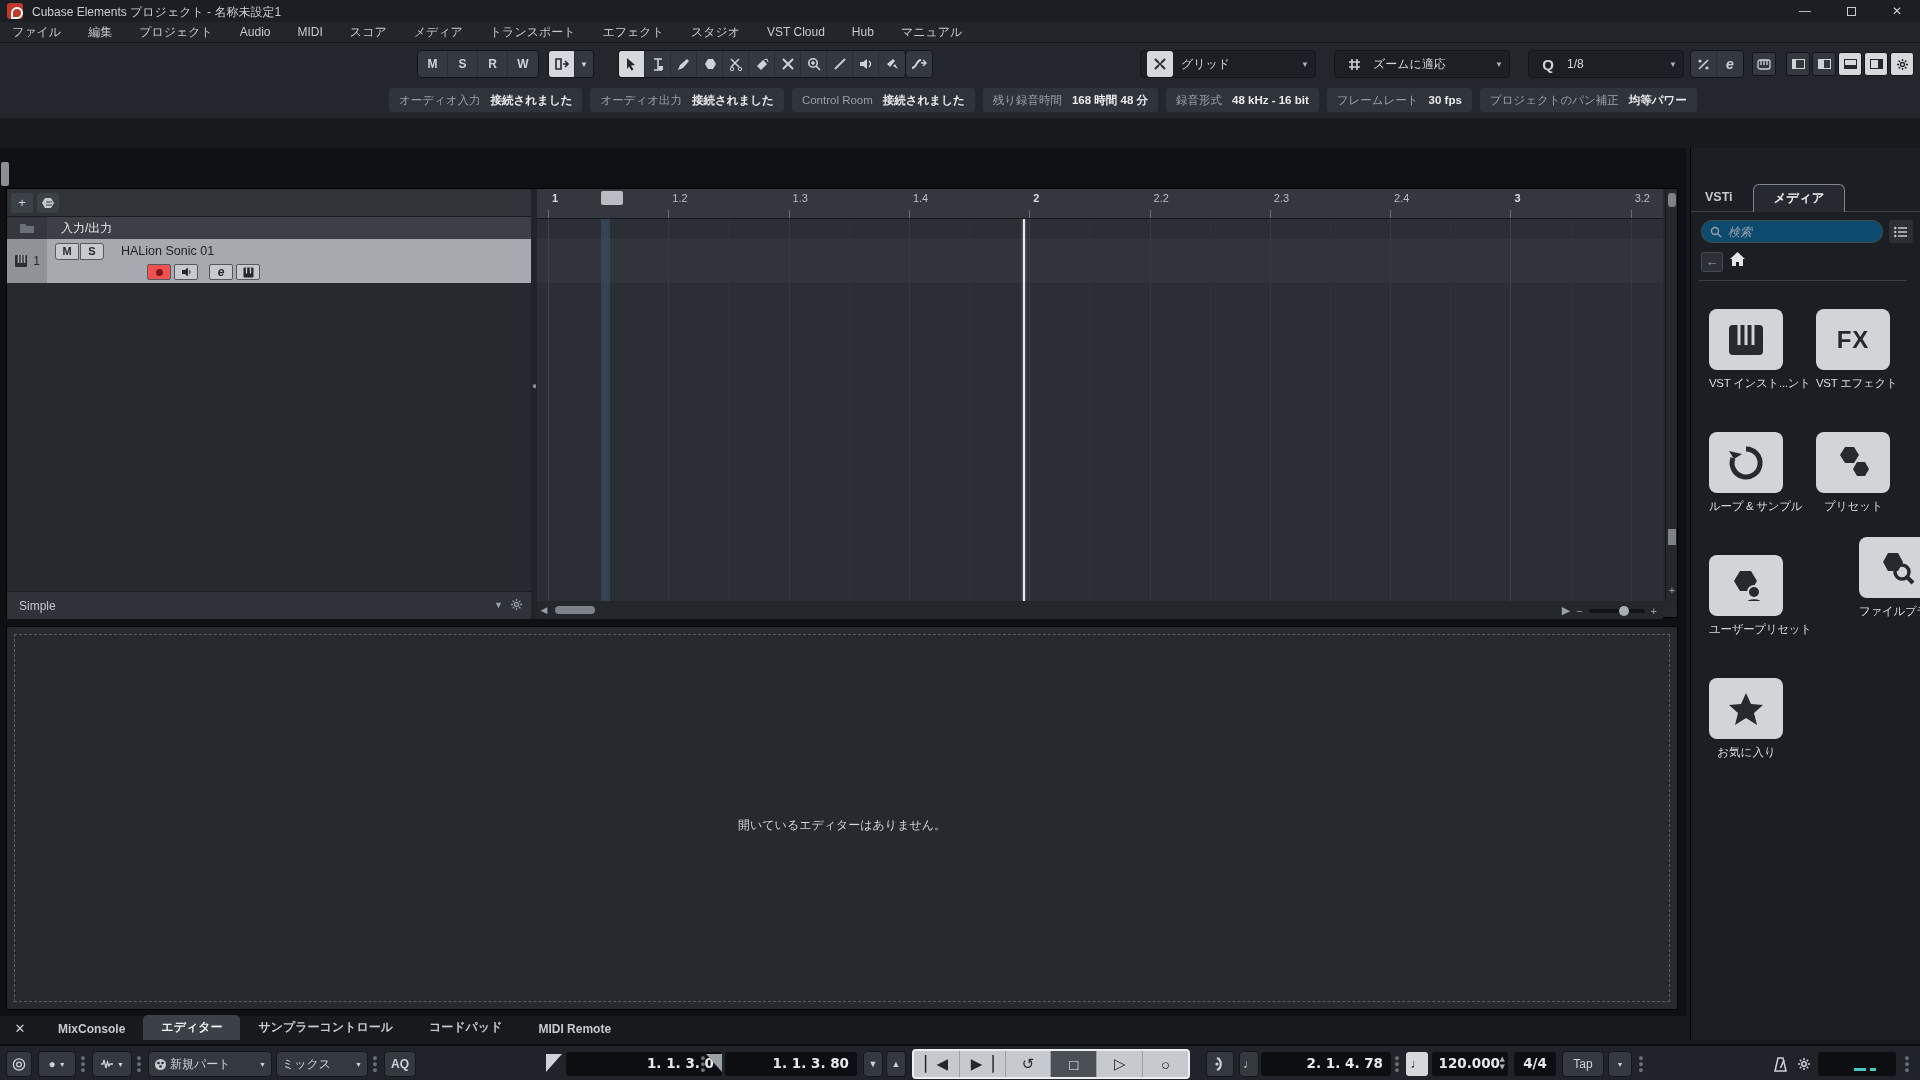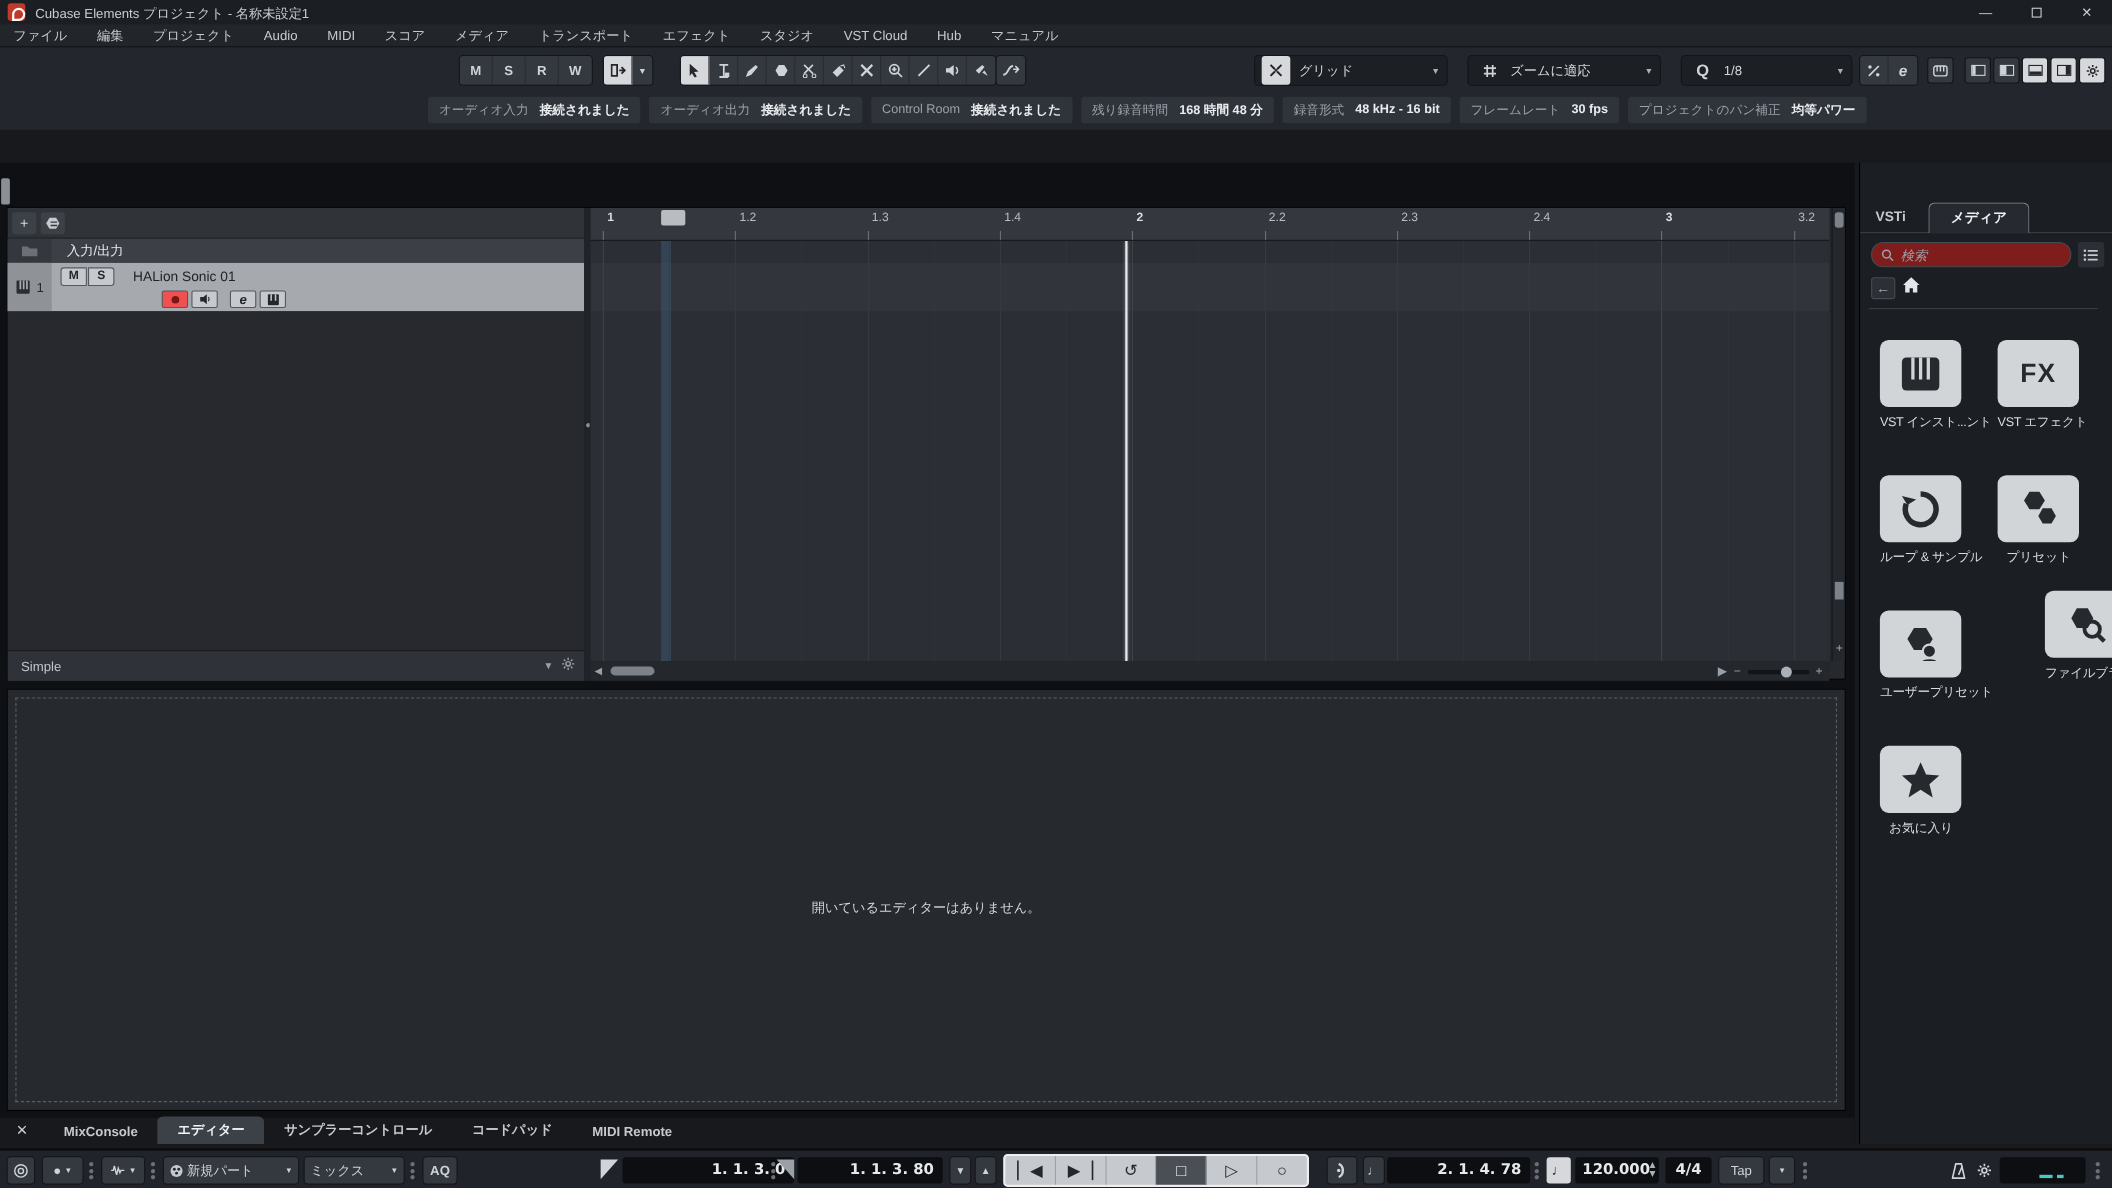--- a/index.html
+++ b/index.html
@@ -115,21 +115,21 @@
   #bottomtabs { position:absolute; left:0; top:868px; width:1686px; height:24px; background:#17191d; display:flex; align-items:flex-end; }
   #tab-close { width:40px; text-align:center; font-size:13px; color:#cfd3d8; padding-bottom:4px; }
   .bz-tab { font-size:12px; font-weight:bold; color:#c6cacf; padding:4px 18px; white-space:nowrap; }
   .bz-tab.active { background:#3c4148; border-radius:5px 5px 0 0; color:#eef0f2; }
 
   
   #rightzone { position:absolute; left:1690px; top:148px; width:230px; height:892px; background:#1b1e23; border-left:1px solid #000; }
   #rz-tabs { position:absolute; left:0; top:34px; width:230px; height:30px; border-bottom:1px solid #3a3f46; }
   #rz-tab-vsti { position:absolute; left:14px; top:8px; font-size:12.5px; font-weight:bold; color:#c6cacf; }
   #rz-tab-media { position:absolute; left:62px; top:2px; width:92px; height:28px; background:#262a30; border:1px solid #80868e; border-bottom:none; border-radius:6px 6px 0 0; text-align:center; line-height:26px; font-size:12.5px; font-weight:bold; color:#eef0f2; }
-  #rz-search { position:absolute; left:10px; top:72px; width:182px; height:23px; background:#7f1d1d; border:1px solid #454b52; border-radius:11px; display:flex; align-items:center; padding:0 8px; gap:6px; }
+  #rz-search { position:absolute; left:10px; top:72px; width:182px; height:23px; background:#0c4a6e; border:1px solid #454b52; border-radius:11px; display:flex; align-items:center; padding:0 8px; gap:6px; }
   #rz-search input { background:transparent; border:none; outline:none; width:130px; font-size:12px; font-style:italic; color:#c6cacf; font-family:inherit; }
   #rz-search input::placeholder { color:#9aa1aa; }
   #rz-list-btn { position:absolute; left:198px; top:72px; width:24px; height:23px; background:#2c3036; border-radius:3px; display:flex; align-items:center; justify-content:center; color:#c6cacf; }
   #rz-back { position:absolute; left:10px; top:104px; width:22px; height:20px; background:#2c3036; border:1px solid #454b52; border-radius:3px; text-align:center; line-height:18px; color:#9aa1aa; font-size:13px; }
   #rz-home { position:absolute; left:38px; top:103px; color:#e4e7ea; }
   #rz-divider { position:absolute; left:8px; top:132px; width:208px; height:1px; background:#3a3f46; }
   .tile { position:absolute; width:75px; text-align:center; }
   .tile-icon { width:74px; height:61px; background:#d2d5d8; border-radius:8px; display:flex; align-items:center; justify-content:center; color:#26292e; }
   .tile-label { margin-top:6px; font-size:11.5px; color:#d8dce0; white-space:nowrap; }
   .tile-label.sm { letter-spacing:-0.3px; }

